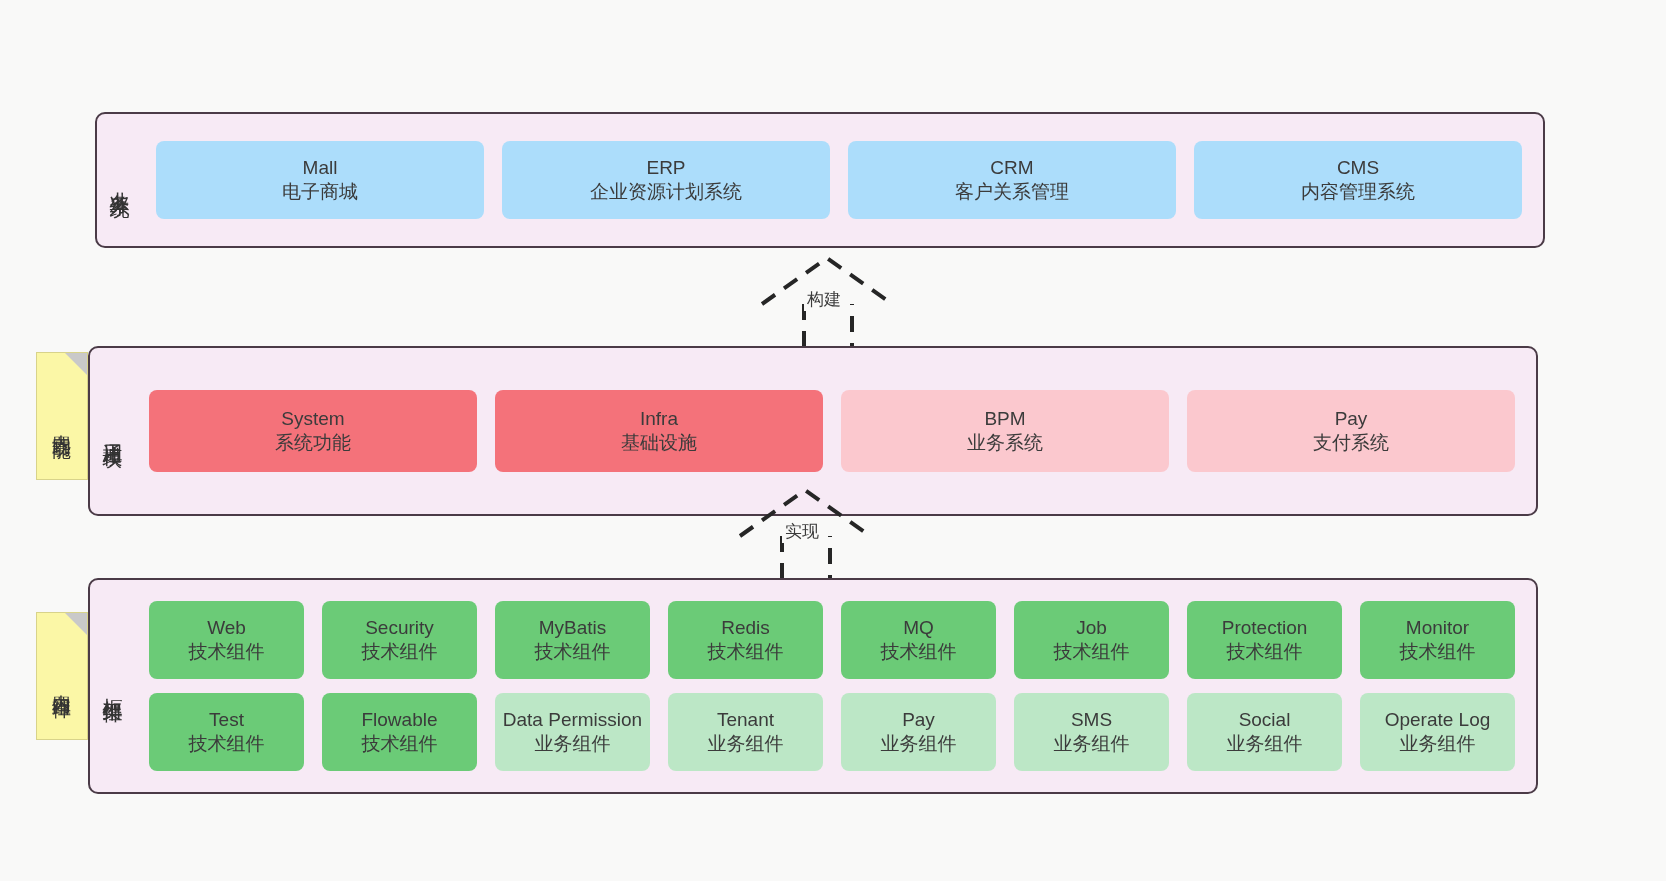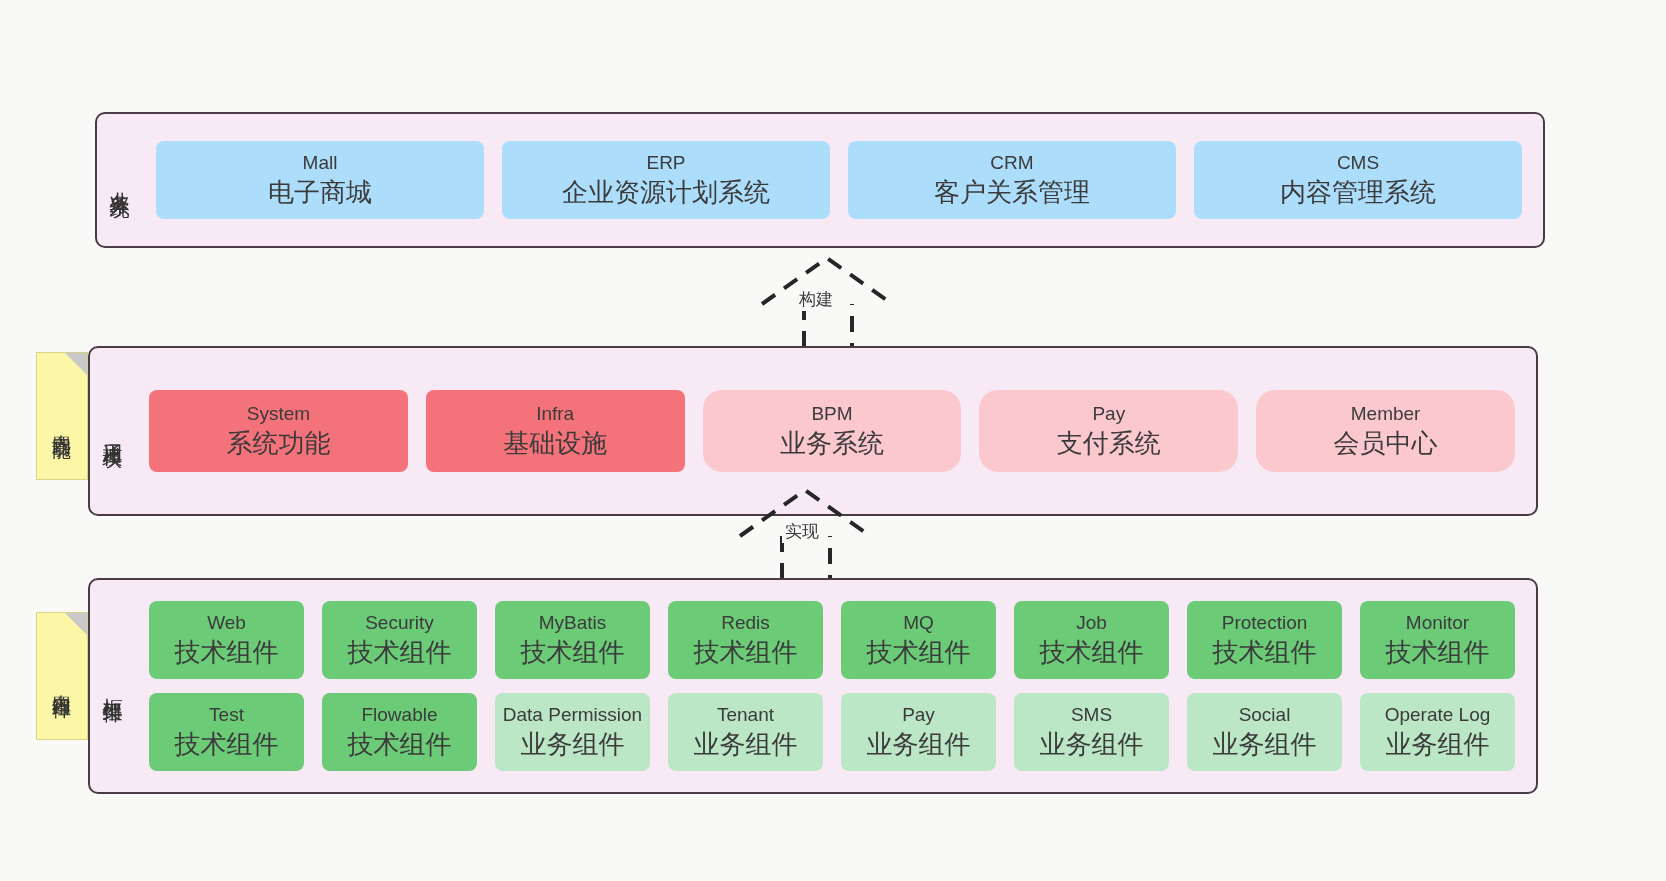--- a/index.html
+++ b/index.html
@@ -59,29 +59,29 @@
     flex-direction: column;
     align-items: center;
     justify-content: center;
     text-align: center;
     font-size: 19px;
     color: #3B3B3B;
     line-height: 1.28;
     padding: 6px 4px;
   }
   .card .t1 { font-size: 19px; }
-  .card .t2 { font-size: 26px; }
+  .card .t2 { font-size: 19px; }
 
   .h-sys  { height: 78px; }
   .h-mod  { height: 82px; }
   .h-comp { height: 78px; }
 
   .c-blue       { background: #ACDDFB; }
   .c-red        { background: #F4727A; }
-  .c-pink       { background: #FBC8CE; border-radius: 19px; }
+  .c-pink       { background: #FBC8CE; }
   .c-green      { background: #6BCB77; }
   .c-greenlight { background: #BCE7C6; }
 
   
   .note {
     position: absolute;
     width: 52px;
     background: #FBF7A6;
     border: 1px solid #D8D38A;
     display: flex;
@@ -139,21 +139,21 @@
           <div class="t2">内容管理系统</div>
         </div>
       </div>
   </div>
 
   <div class="arrow" id="arrow-build" style="left:742px; top:252px; width:200px; height:98px;">
     <svg width="200" height="98" viewBox="0 0 200 98">
       <path d="M 20 52 L 85 6 L 150 52" fill="none" stroke="#262626" stroke-width="4" stroke-dasharray="16 11" stroke-linecap="butt"></path>
       <path d="M 62 52 L 62 96 L 110 96 L 110 52" fill="none" stroke="#262626" stroke-width="4" stroke-dasharray="16 11" stroke-linecap="butt"></path>
     </svg>
-    <span class="lbl" style="left:54px; top:36px;">构建</span>
+    <span class="lbl" style="left:62px; top:36px;">构建</span>
   </div>
 
   <div class="note" id="note-modules" style="left:36px; top:352px; height:128px;">
     <span class="fold"></span>
     <span>内置功能</span>
   </div>
 
   <div class="band" id="band-modules" style="left:88px; top:346px; width:1450px; height:170px;">
     <div class="band-label">通用模块</div>
     <div class="band-body" id="body-modules">
@@ -166,24 +166,20 @@
           <div class="t2">基础设施</div>
         </div>
         <div class="card c-pink h-mod">
           <div class="t1">BPM</div>
           <div class="t2">业务系统</div>
         </div>
         <div class="card c-pink h-mod">
           <div class="t1">Pay</div>
           <div class="t2">支付系统</div>
         </div>
-        <div class="card c-pink h-mod">
-          <div class="t1">Member</div>
-          <div class="t2">会员中心</div>
-        </div>
       </div>
   </div>
 
   <div class="arrow" id="arrow-implement" style="left:720px; top:484px; width:200px; height:98px;">
     <svg width="200" height="98" viewBox="0 0 200 98">
       <path d="M 20 52 L 85 6 L 150 52" fill="none" stroke="#262626" stroke-width="4" stroke-dasharray="16 11" stroke-linecap="butt"></path>
       <path d="M 62 52 L 62 96 L 110 96 L 110 52" fill="none" stroke="#262626" stroke-width="4" stroke-dasharray="16 11" stroke-linecap="butt"></path>
     </svg>
     <span class="lbl" style="left:62px; top:36px;">实现</span>
   </div>

